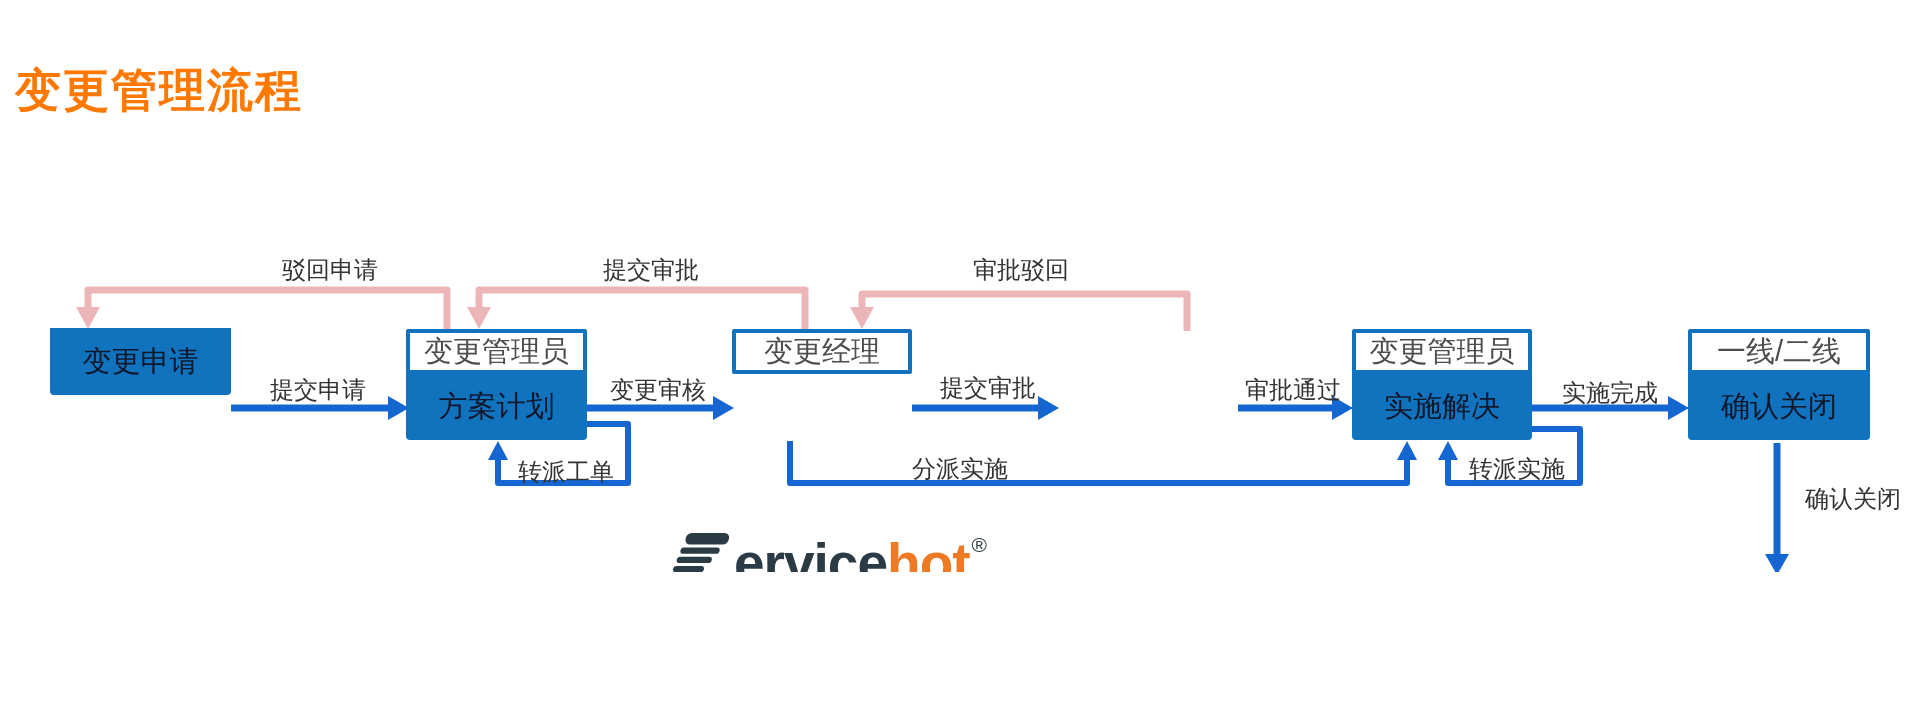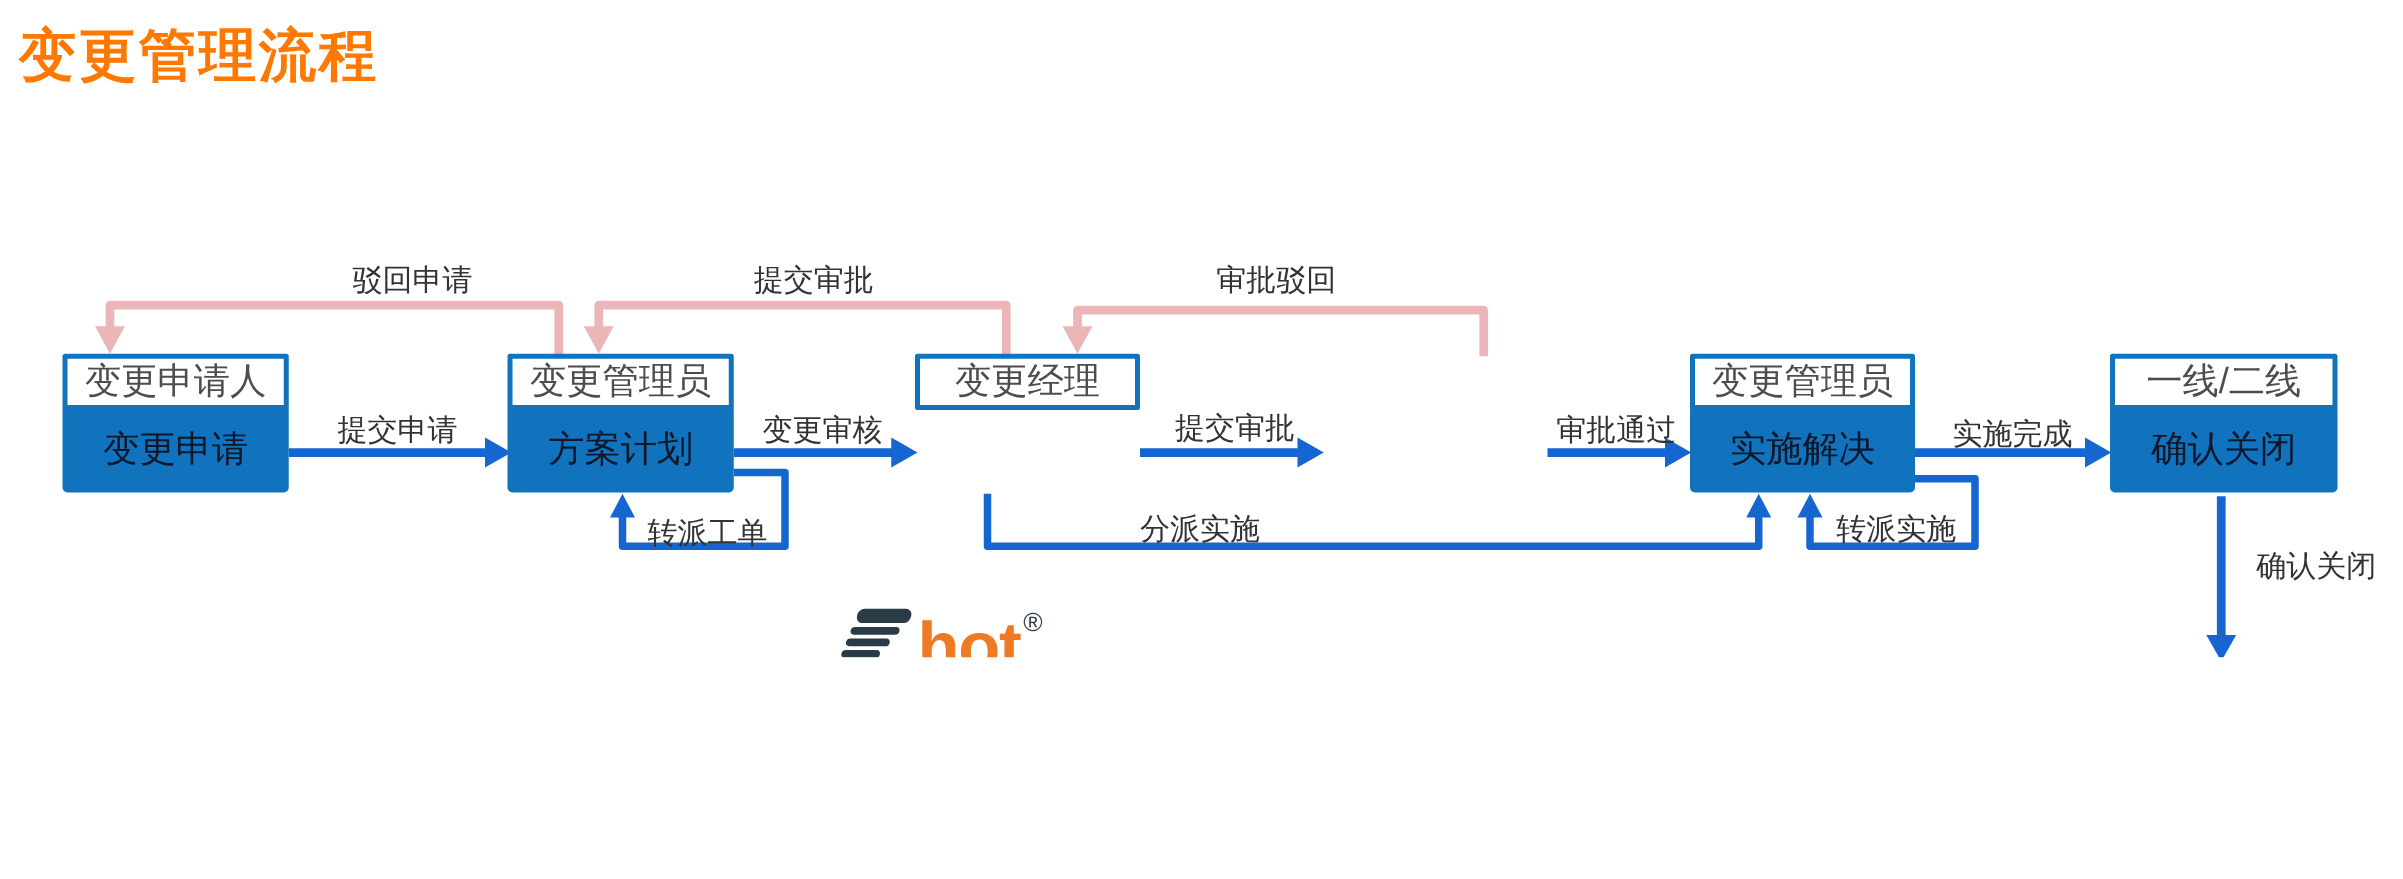--- a/index.html
+++ b/index.html
@@ -2,20 +2,21 @@
 <html style="--title_orange: #FF7800; --node_blue: #1173BE; --arrow_blue: #1566D1; --reject_pink: #ECB6B9; --label_color: #333333; --role_text: #4D4D4D; --logo_navy: #2B3B45; --logo_orange: #EE7A23;"><head>
 <meta charset="utf-8">
 <style>
   html,body{margin:0;padding:0;background:#ffffff;}
   .canvas{
     position:relative;
     width:1922px;height:526px;
     background:#ffffff;
     overflow:hidden;
     font-family:"Liberation Sans","DejaVu Sans",sans-serif;
+    margin-top:46px;
   }
   .title{
     position:absolute;left:15px;top:14px;margin:0;
     font-size:46px;font-weight:900;letter-spacing:2px;
     color:var(--title_orange,#FF7800);
   }
   
   .node{position:absolute;top:283px;}
   .node .role{
     box-sizing:border-box;height:45px;
@@ -141,21 +142,20 @@
       <polyline class="wire-blue-thin" points="790,395 790,437 1407,437 1407,412"></polyline>
       <polygon class="head-blue" points="1397,414 1417,414 1407,395"></polygon>
     </g>
     <g>
       <polyline class="wire-blue-thin" points="1532,383 1580,383 1580,437 1448,437 1448,412"></polyline>
       <polygon class="head-blue" points="1438,414 1458,414 1448,395"></polygon>
     </g>
   </svg>
 
   <div class="node n1">
-    <div class="role">变更申请人</div>
     <div class="body">变更申请</div>
   </div>
   <div class="node n2">
     <div class="role">变更管理员</div>
     <div class="body">方案计划</div>
   </div>
   <div class="node n3">
     <div class="role">变更经理</div>
   </div>
   <div class="node n5">
@@ -184,17 +184,18 @@
     <svg class="sglyph" viewBox="0 0 64 58" xmlns="http://www.w3.org/2000/svg">
       <g fill="#2B3B45" transform="skewX(-10)">
         <rect x="20" y="0" width="42" height="11" rx="5"></rect>
         <rect x="17" y="14" width="38" height="6" rx="3"></rect>
         <rect x="15" y="23" width="34" height="6" rx="3"></rect>
         <rect x="13" y="32" width="30" height="6" rx="3"></rect>
         <rect x="11" y="41" width="26" height="5" rx="2.5"></rect>
         <rect x="6" y="47" width="44" height="11" rx="5"></rect>
       </g>
     </svg>
+    <span class="word">ervice</span>
       <span class="word hot">hot</span>
     <span class="reg">®</span>
   </div>
 
 </div>
 
 </body></html>

